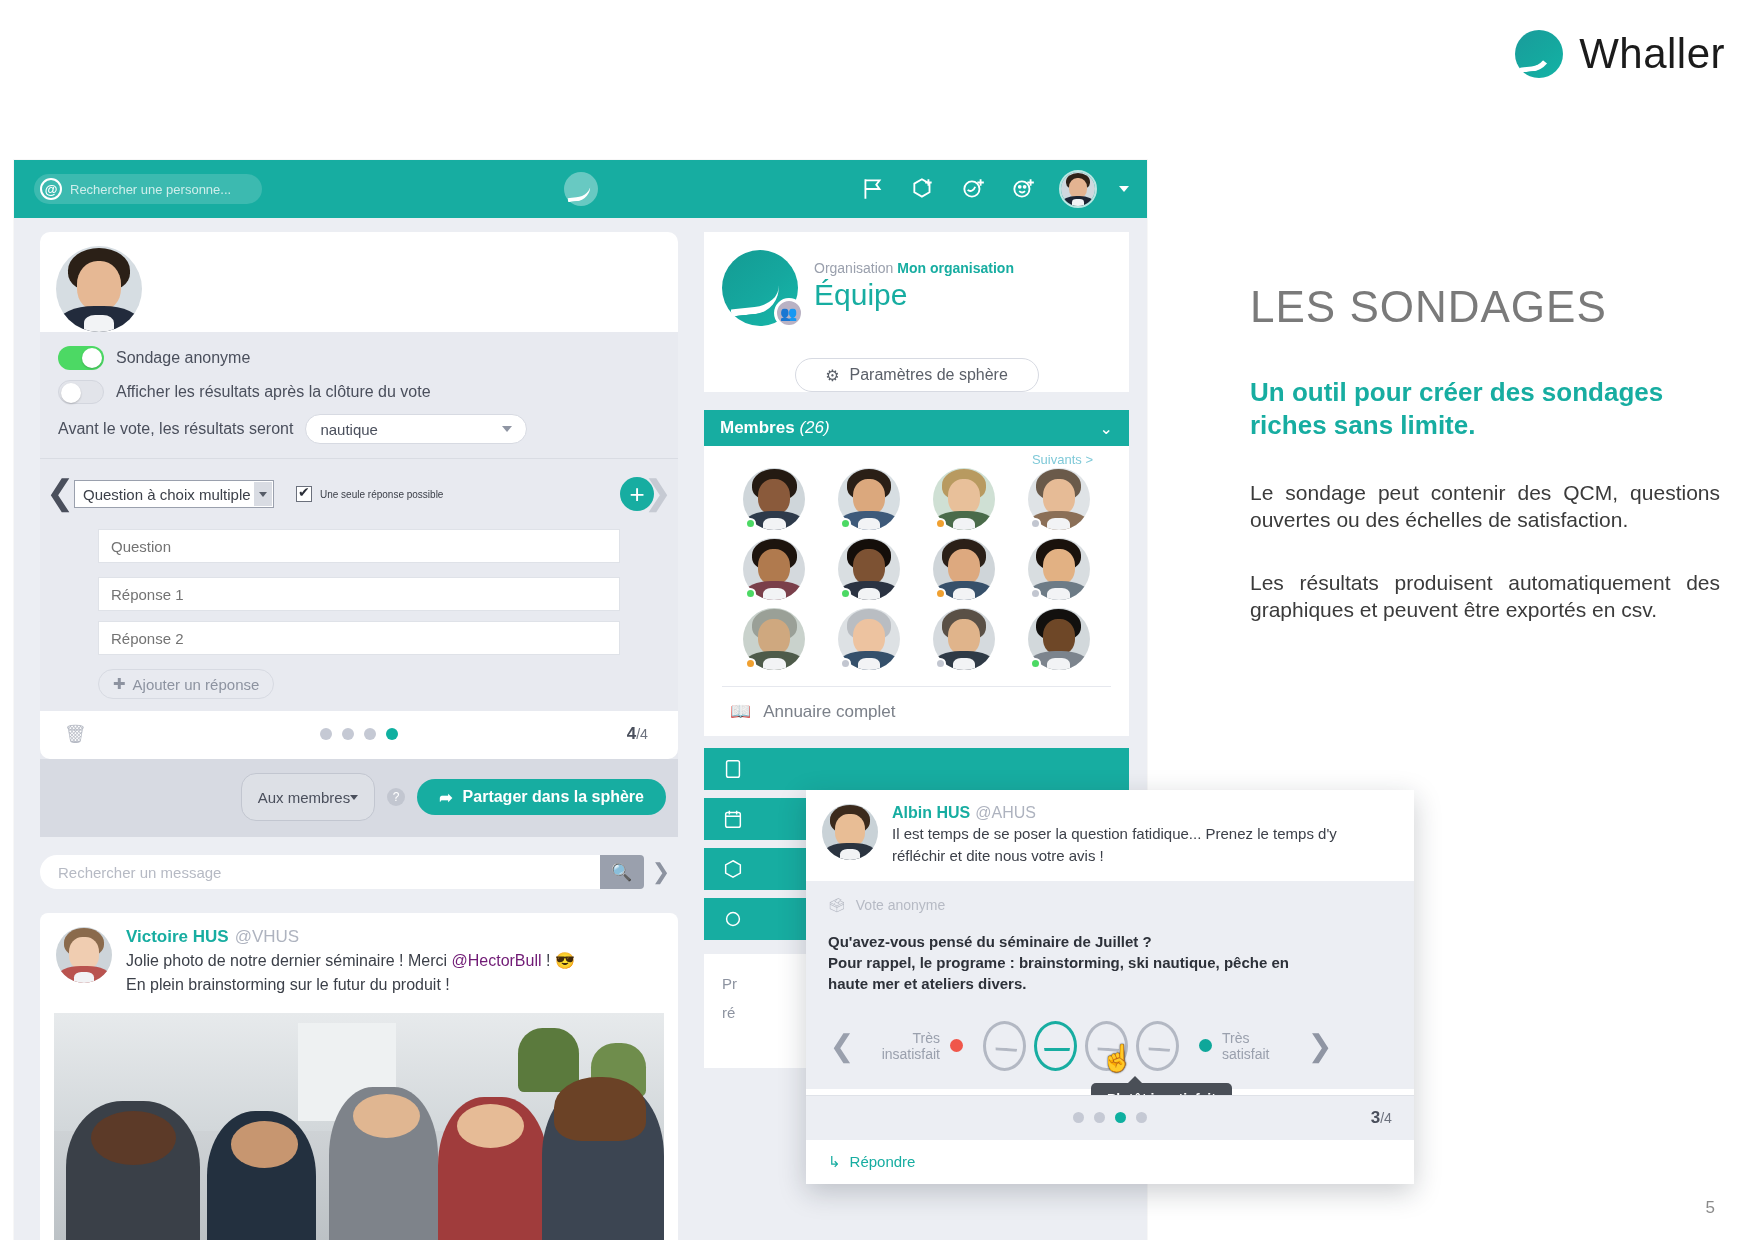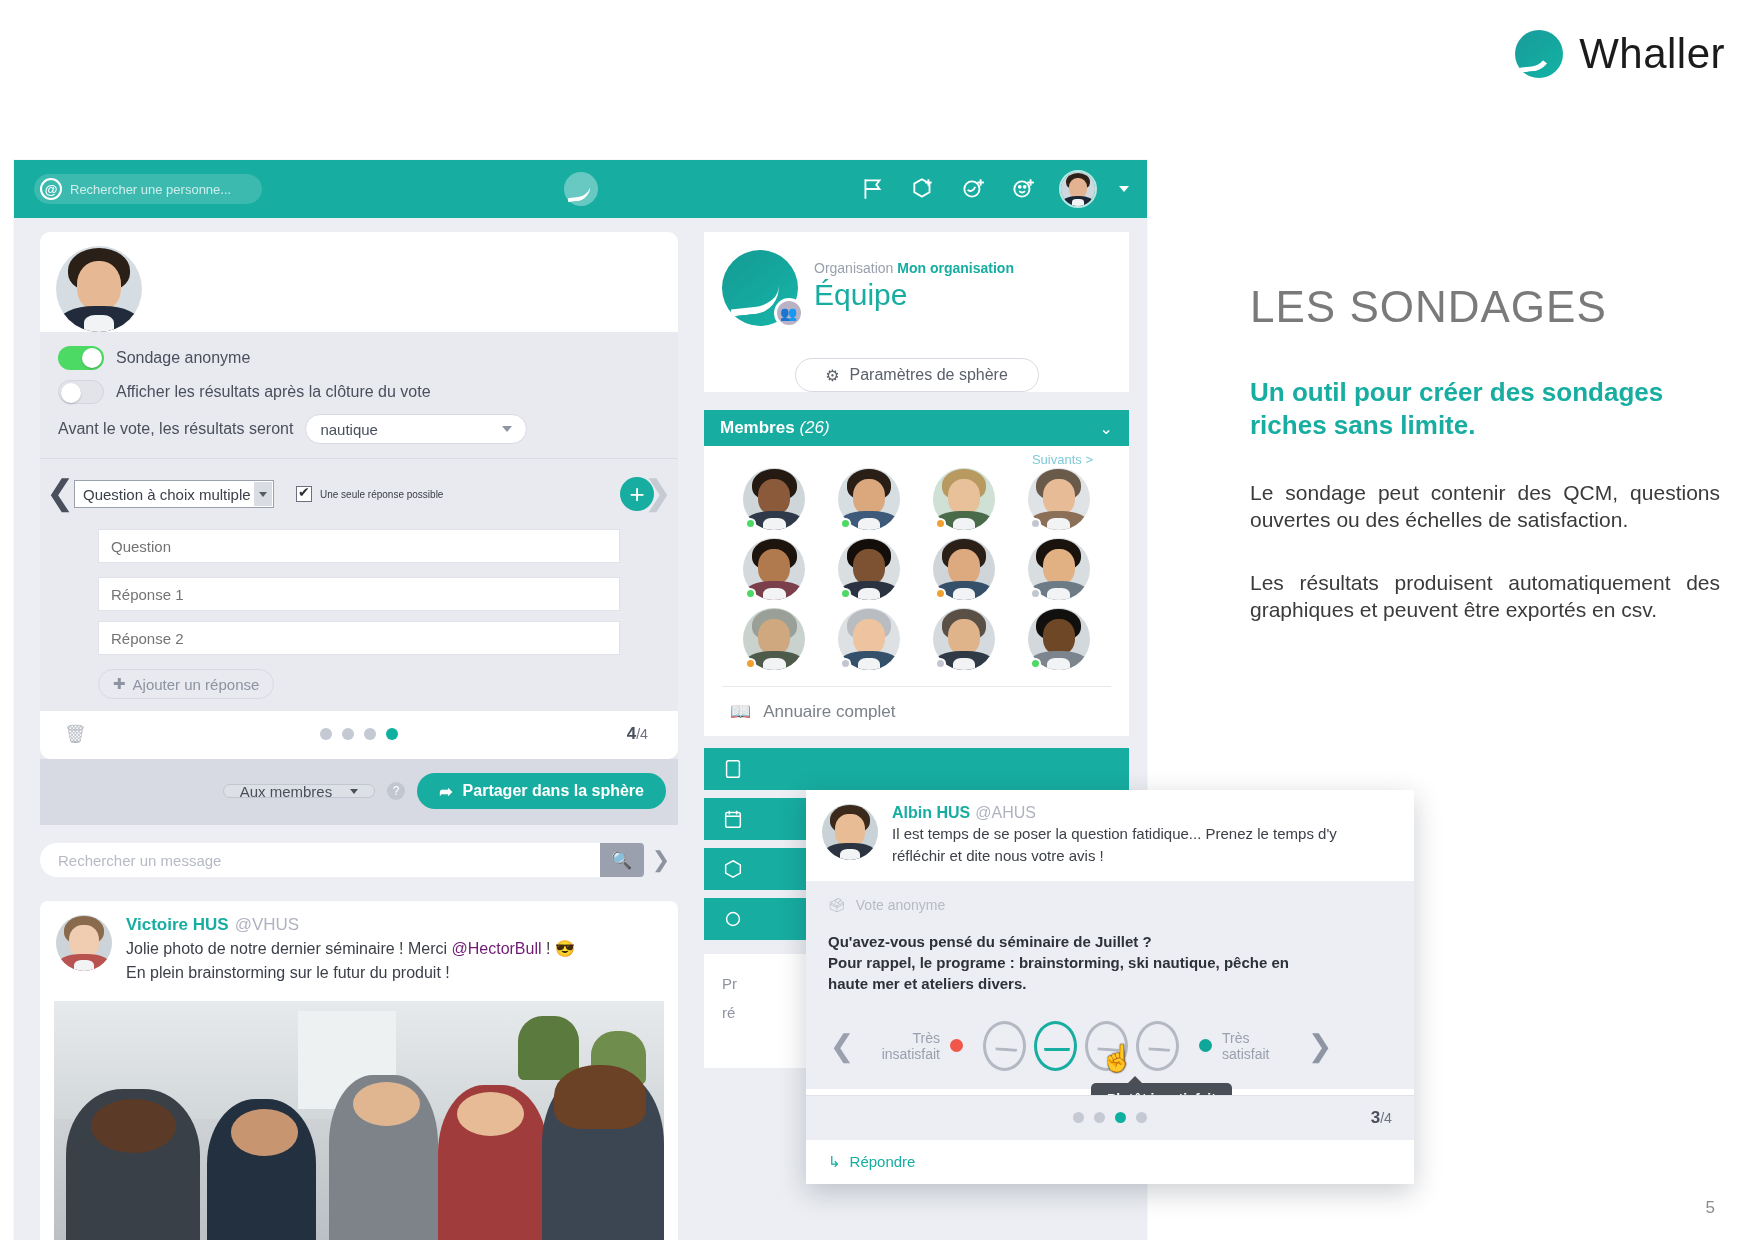--- a/index.html
+++ b/index.html
@@ -124,22 +124,22 @@
     margin: 12px -18px 0 -18px; border-radius: 0 0 10px 10px; position: relative; }
   .trash { font-size: 18px; color: #b6bac4; margin-left: 16px; }
   .dots { position: absolute; left: 50%; transform: translateX(-50%); display: flex; gap: 10px; }
   .dot { width: 12px; height: 12px; border-radius: 50%; background: #c5c9d4; }
   .dot.active { background: #0fb0a0; }
   .counter { margin-left: auto; margin-right: 22px; font-size: 17px; color: #4a4f5c; font-weight: 700; }
   .counter small { font-weight: 400; color: #6d727e; }
 
   .share-row { display: flex; align-items: center; justify-content: flex-end; gap: 12px;
     margin: 0 26px; padding: 14px 12px 16px 0; background: #d7dae2; }
-  .aux { height: 14px; padding: 0 16px; border-radius: 15px; border: 1px solid #c2c6d0; background: #dde0e6;
-    font-size: 15px; color: #4a4f5c; display: flex; align-items: center; gap: 18px; }
+  .aux { height: 48px; padding: 0 16px; border-radius: 15px; border: 1px solid #c2c6d0; background: #dde0e6;
+    font-size: 15px; color: #4a4f5c; display: flex; align-items: center; gap: 0; }
   .qmark { width: 18px; height: 18px; border-radius: 50%; background: #c2c6d0; color: #fff; font-size: 12px;
     display: flex; align-items: center; justify-content: center; }
   .share-btn { height: 36px; padding: 0 22px; border-radius: 18px; background: #17ada1; color: #fff;
     font-size: 16px; font-weight: 700; display: flex; align-items: center; gap: 10px; }
 
   
   .msg-search { margin: 18px 26px 0 26px; display: flex; }
   .msg-search .f { flex: 1; height: 34px; background: #fff; border-radius: 17px 0 0 17px;
     display: flex; align-items: center; padding: 0 18px; font-size: 15px; color: #b6bac4; }
   .msg-search .b { width: 44px; height: 34px; background: #9aa0ad; color: #fff; display: flex;

